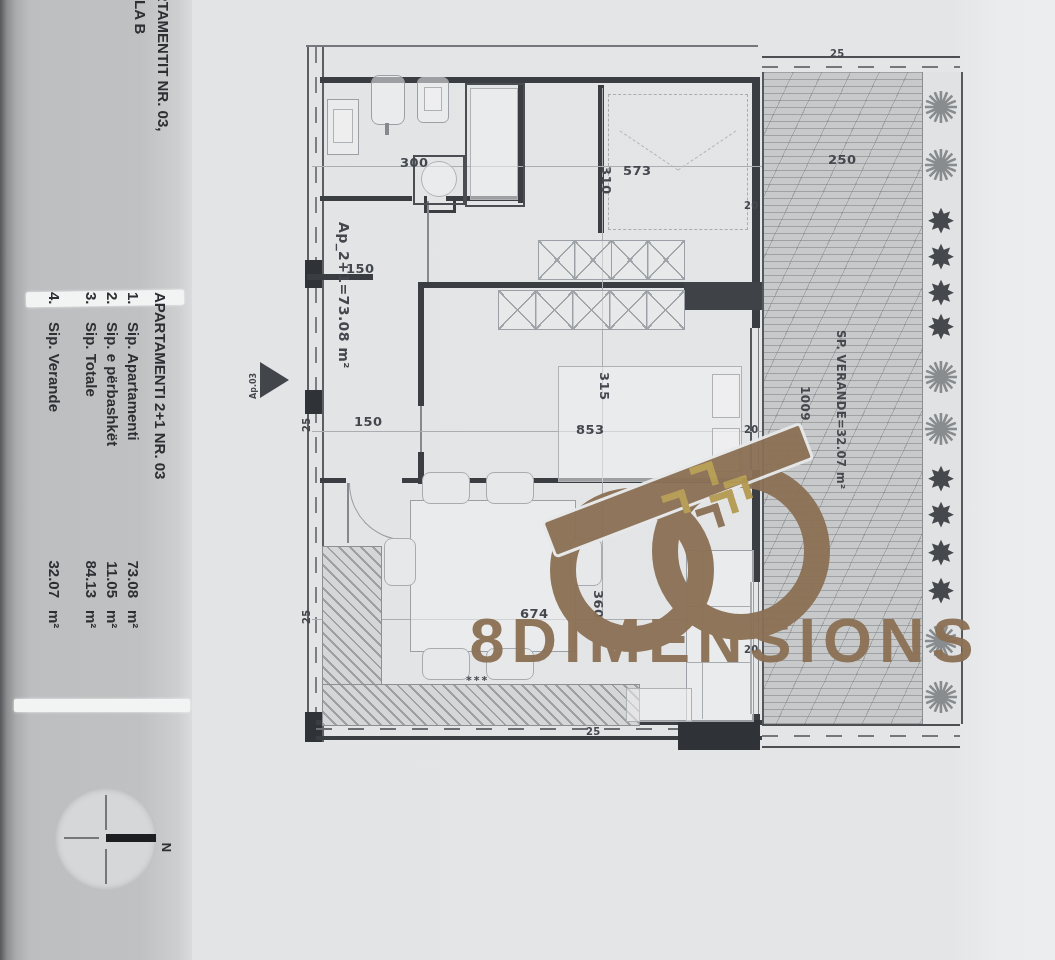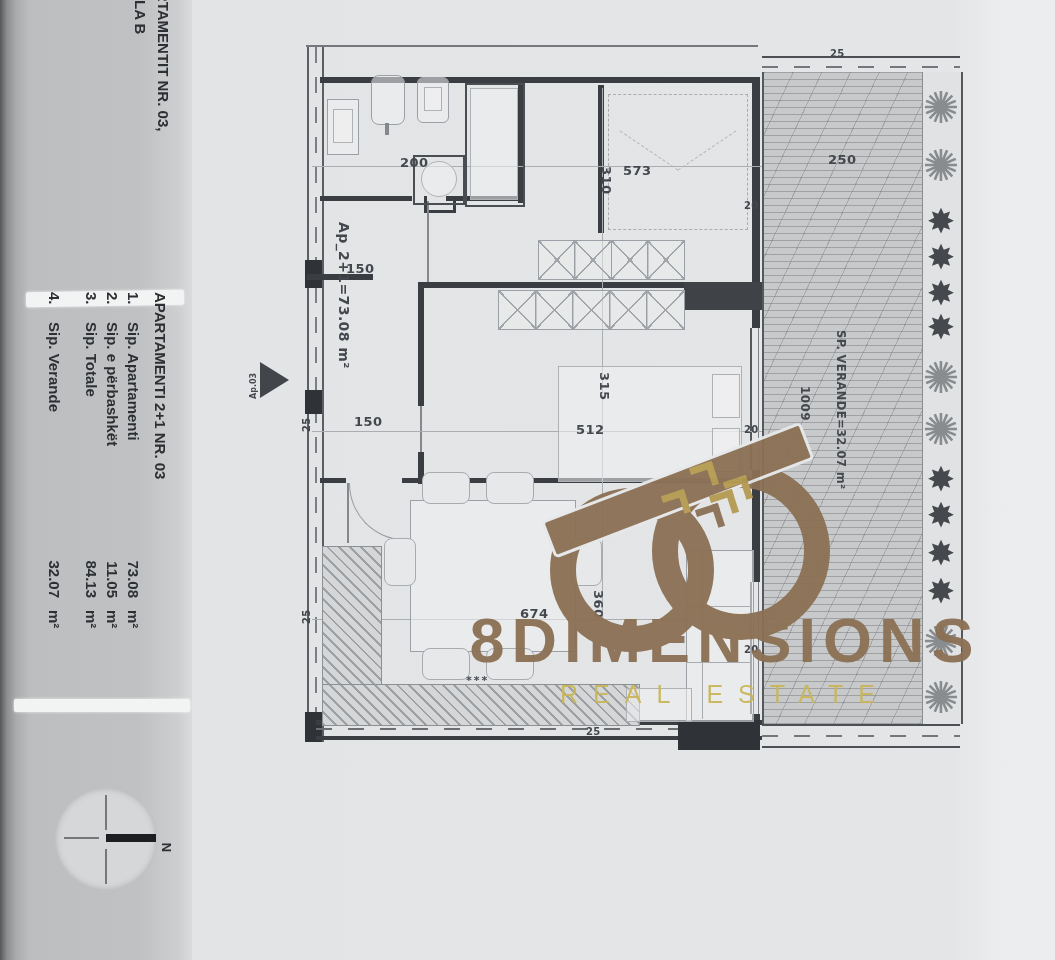--- a/index.html
+++ b/index.html
@@ -224,30 +224,30 @@
       <span class="plant star" style="top: 464px;">✸</span>
       <span class="plant star" style="top: 502px;">✸</span>
       <span class="plant bush" style="top: 548px;">✺</span>
       <span class="plant bush" style="top: 604px;">✺</span>
     </div>
   <div class="band" style="left:762px;top:724px;width:198px;height:20px;"></div>
 
   <div class="tri-right" style="left:260px;top:362px;"></div>
   <div class="vblock rotm90" style="left:249px;top:399px;font:600 8px 'DejaVu Sans',sans-serif;color:#44484e;">Ap.03</div>
 
-  <div class="lbl" style="left:400px;top:155px;">200</div>
+  <div class="lbl" style="left:400px;top:155px;">300</div>
   <div class="lbl" style="left:623px;top:163px;">573</div>
   <div class="lbl rot90" style="left:614px;top:166px;">310</div>
   <div class="lbl sm" style="left:744px;top:200px;">20</div>
   <div class="lbl sm rotm90" style="left:301px;top:432px;">25</div>
   <div class="lbl" style="left:346px;top:261px;">150</div>
   <div class="lbl rot90" style="left:352px;top:222px;font-size:14px;font-weight:700;">Ap_2+1=73.08 m²</div>
   <div class="lbl" style="left:354px;top:414px;">150</div>
   <div class="lbl rot90" style="left:612px;top:372px;">315</div>
-  <div class="lbl" style="left:576px;top:422px;">512</div>
+  <div class="lbl" style="left:576px;top:422px;">853</div>
   <div class="lbl sm rotm90" style="left:301px;top:624px;">25</div>
   <div class="lbl" style="left:520px;top:606px;">674</div>
   <div class="lbl rot90" style="left:606px;top:590px;">360</div>
   <div class="lbl sm" style="left:744px;top:424px;">20</div>
   <div class="lbl sm" style="left:744px;top:644px;">20</div>
   <div class="lbl" style="left:466px;top:674px;font-size:11px;letter-spacing:2px;">***</div>
   <div class="lbl" style="left:828px;top:152px;">250</div>
   <div class="lbl rot90" style="left:848px;top:330px;font-size:11.5px;">SP. VERANDE=32.07 m²</div>
   <div class="lbl rot90" style="left:812px;top:386px;font-size:12px;">1009</div>
   <div class="lbl sm" style="left:830px;top:48px;">25</div>
@@ -257,16 +257,15 @@
     <div class="ring" style="left:550px;top:488px;width:112px;height:112px;"></div>
     <div class="ring" style="left:652px;top:462px;width:126px;height:126px;"></div>
     <div id="wbar"></div>
     <span class="chev" style="left:664px;top:492px;"></span>
     <span class="chev dk" style="left:678px;top:478px;"></span>
     <span class="chev" style="left:692px;top:464px;"></span>
     <span class="chev dk" style="left:698px;top:506px;"></span>
     <span class="chev" style="left:712px;top:492px;"></span>
     <span class="chev" style="left:726px;top:478px;"></span>
     <div id="wbrand" style="color: rgb(139, 112, 84);">8DIMENSIONS</div>
-    <div id="wtag" style="color: rgb(201, 183, 90);">REAL ESTATE</div>
   </div>
 
 </div>
 
 </body></html>

